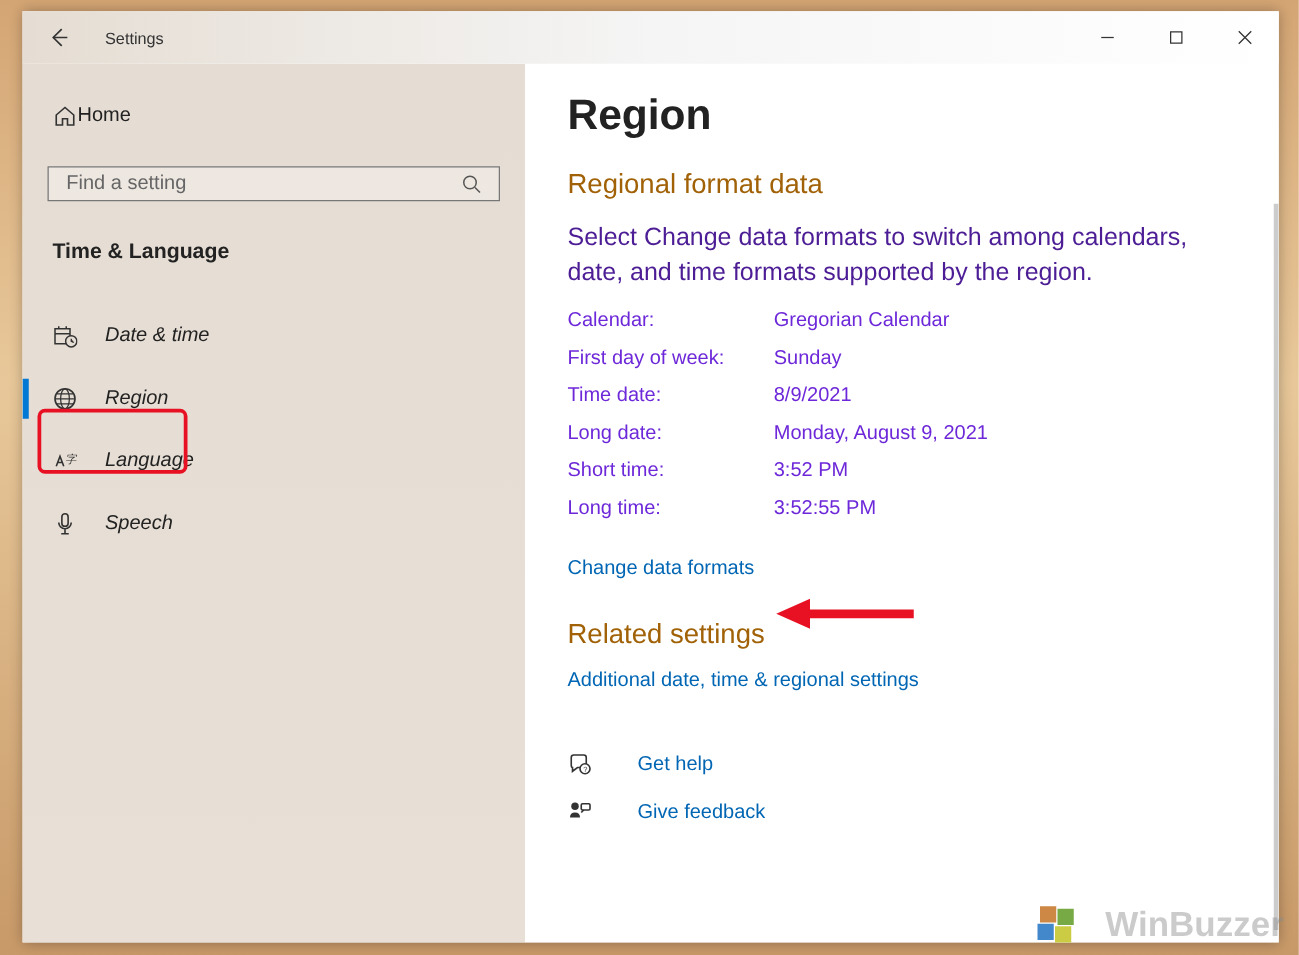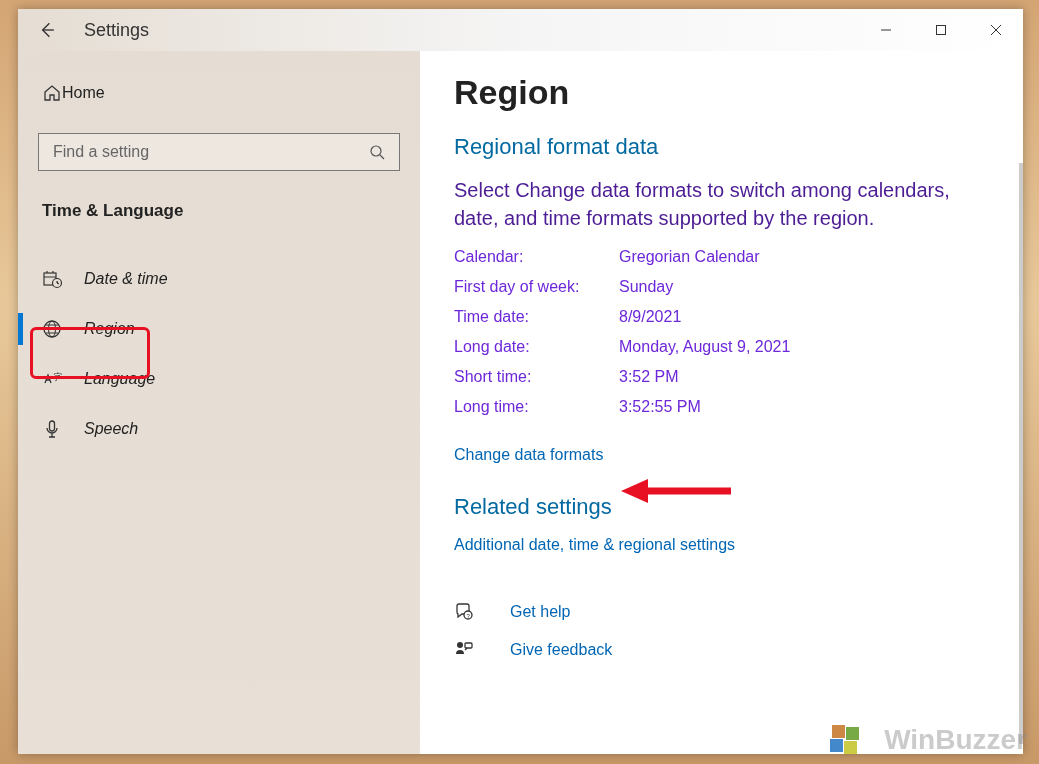--- a/index.html
+++ b/index.html
@@ -1,39 +1,39 @@
 <!DOCTYPE html>
 <html><head>
 <meta charset="utf-8">
 <style>
 * { margin: 0; padding: 0; box-sizing: border-box; font-family: "Segoe UI", -apple-system, sans-serif; }
 body { background: linear-gradient(to bottom, #d4a574 0%, #e8c89a 40%, #c89968 100%); width: 1039px; height: 764px; overflow: hidden; position: relative; }
 .window { position: absolute; top: 9px; left: 18px; width: 1005px; height: 745px; background: #fff; display: flex; flex-direction: column; box-shadow: 0 0 10px rgba(0,0,0,0.3); }
 .titlebar { height: 42px; display: flex; align-items: center; padding-left: 18px; background: linear-gradient(to right, #e5ddd3 0%, #f5f5f5 50%, #fff 100%); }
 .back-btn { width: 20px; height: 20px; display: flex; align-items: center; justify-content: center; cursor: pointer; margin-right: 28px; }
-.title { font-size: 18px; color: #333; flex: 1; }
+.title { font-size: 13px; color: #333; flex: 1; }
 .win-controls { display: flex; height: 100%; }
 .win-btn { width: 55px; height: 100%; display: flex; align-items: center; justify-content: center; cursor: pointer; }
 .body { flex: 1; display: flex; overflow: hidden; }
 .sidebar { width: 402px; background: linear-gradient(to bottom, #e5ddd3 0%, #e8e0d6 100%); padding: 24px 20px 0 20px; display: flex; flex-direction: column; }
 .home-row { display: flex; align-items: center; padding: 8px 0 8px 4px; margin-bottom: 22px; cursor: pointer; }
 .home-row span { font-size: 16px; color: #222; }
-.search-box { display: flex; align-items: center; border: 1px solid #777; background: rgba(255,255,255,0.3); height: 38px; padding: 0 14px 0 14px; margin-bottom: 30px; }
+.search-box { display: flex; align-items: center; border: 1px solid #777; background: rgba(255,255,255,0.3); height: 28px; padding: 0 14px 0 14px; margin-bottom: 30px; }
 .search-box input { flex: 1; border: none; background: transparent; font-size: 16px; outline: none; color: #333; }
 .search-box input::placeholder { color: #666; }
 .search-ico { color: #555; }
 .group-title { font-size: 17px; font-weight: 700; color: #222; margin-bottom: 34px; padding-left: 4px; }
 .nav-list { display: flex; flex-direction: column; gap: 2px; }
 .nav-item { display: flex; align-items: center; gap: 22px; height: 48px; padding-left: 4px; cursor: pointer; font-size: 16px; color: #222; position: relative; font-style: italic; }
 .nav-item.active { position: relative; }
 .active-bar { position: absolute; left: -20px; top: 8px; bottom: 8px; width: 5px; background: #0078d4; }
 .highlight-box { position: absolute; left: 30px; top: 327px; width: 120px; height: 52px; border: 3px solid #e81123; border-radius: 6px; pointer-events: none; }
 .content { flex: 1; background: #fff; padding: 22px 28px 0 34px; overflow-y: auto; position: relative; }
 .page-title { font-size: 34px; font-weight: 600; color: #222; margin-bottom: 22px; }
-.section-title { font-size: 22px; font-weight: 400; color: #0369a1; margin-bottom: 16px; }
+.section-title { font-size: 22px; font-weight: 400; color: #a16207; margin-bottom: 16px; }
 .description { font-size: 20px; color: #4c1d95; line-height: 1.4; margin-bottom: 16px; max-width: 510px; }
 .data-grid { display: grid; grid-template-columns: 165px 1fr; row-gap: 12px; font-size: 16px; color: #6d28d9; margin-bottom: 30px; }
 .link { color: #0066b4; font-size: 16px; cursor: pointer; display: inline-block; margin-bottom: 30px; }
 .help-row { display: flex; align-items: center; gap: 36px; margin-bottom: 18px; }
 .help-link { color: #0066b4; font-size: 16px; cursor: pointer; }
 .arrow-annotation { position: absolute; left: 616px; top: 474px; pointer-events: none; }
 .scrollbar { position: absolute; right: 0; top: 112px; bottom: 10px; width: 4px; background: #ccc; }
 .watermark { position: absolute; right: 12px; bottom: 8px; font-size: 28px; font-weight: 700; color: rgba(140,140,140,0.45); display: flex; align-items: center; gap: 24px; pointer-events: none; z-index: 100; }
 .wb-logo { width: 30px; height: 30px; position: relative; }
 .wb-sq { position: absolute; width: 13px; height: 13px; }

